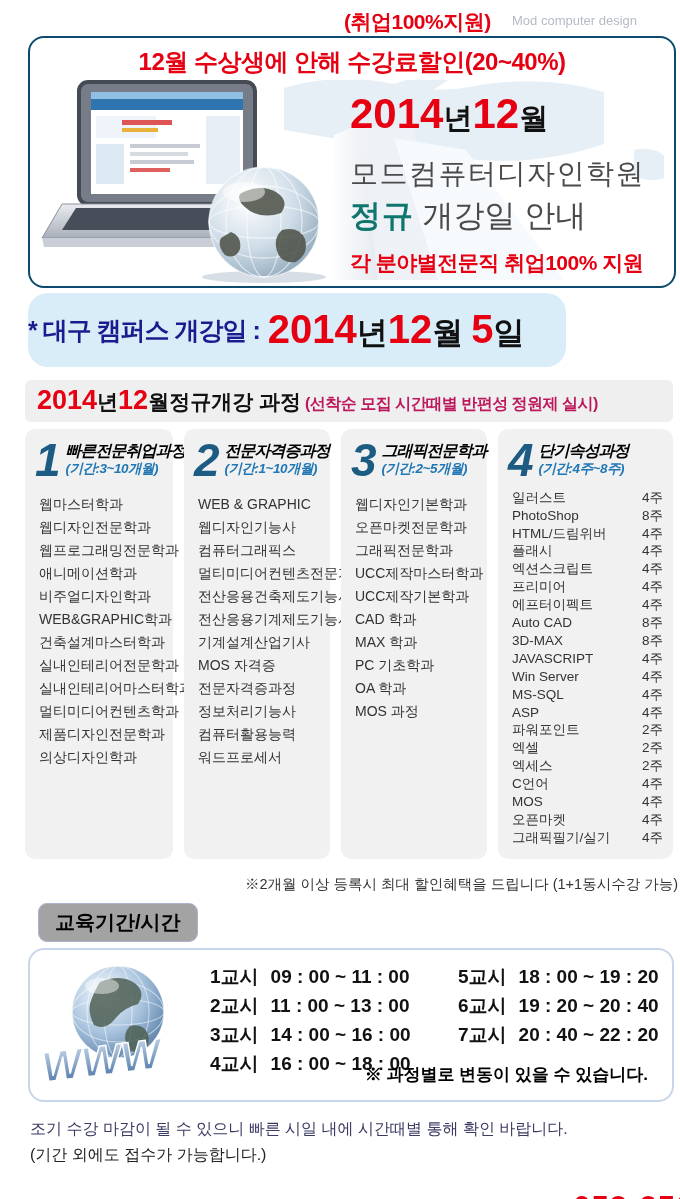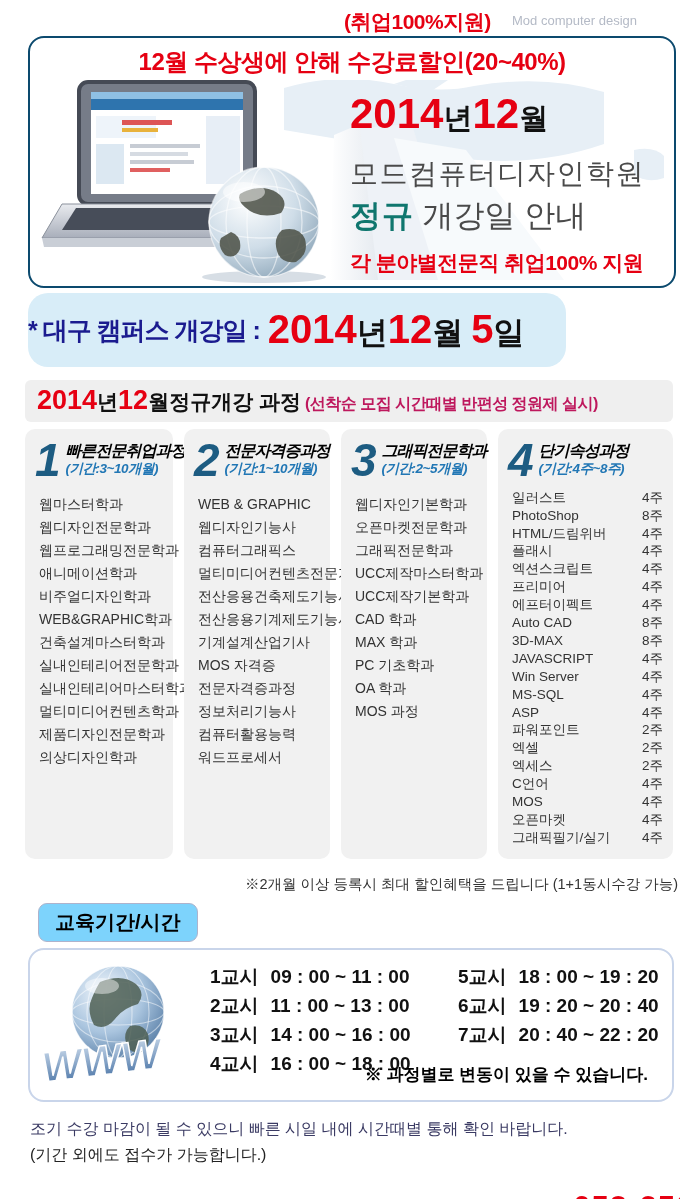--- a/index.html
+++ b/index.html
@@ -58,21 +58,21 @@
   .panel ul { margin:10px 0 0 0; padding:0 0 0 4px; list-style:none; font-size:14px; color:#333; }
   .panel li { line-height:23px; white-space:nowrap; }
   .panel-wide ul { margin-top:6px; }
   .panel-wide li { line-height:17.9px; font-size:13.5px; display:flex; }
   .panel-wide .cname { flex:1; }
   .panel-wide .cweeks { padding-right:6px; }
 
   .footnote { width:678px; text-align:right; font-size:14.5px; color:#333; margin-top:16px; }
 
   
-  .badge { display:inline-block; margin:9px 0 0 38px; background:#7dd3fc; border:1px solid #aeb3cc;
+  .badge { display:inline-block; margin:9px 0 0 38px; background:#a3a3a3; border:1px solid #aeb3cc;
            border-radius:9px; padding:5px 16px; font-size:20px; font-weight:800; color:#000; }
   .schedule-box { position:relative; margin:6px 0 0 28px; width:646px; height:154px;
                   border:2px solid #c9d5ea; border-radius:16px; background:#fff; }
   .www-art { position:absolute; left:8px; top:6px; width:162px; height:144px; }
   .times { position:absolute; left:180px; top:12px; display:flex; }
   .tcol { display:flex; flex-direction:column; min-width:248px; }
   .srow { line-height:29px; font-weight:800; font-size:19px; color:#111; white-space:nowrap; display:flex; }
   .slabel { margin-right:12px; }
   .sched-note { position:absolute; right:24px; bottom:14px; font-weight:800; font-size:17px; color:#000; }
 

